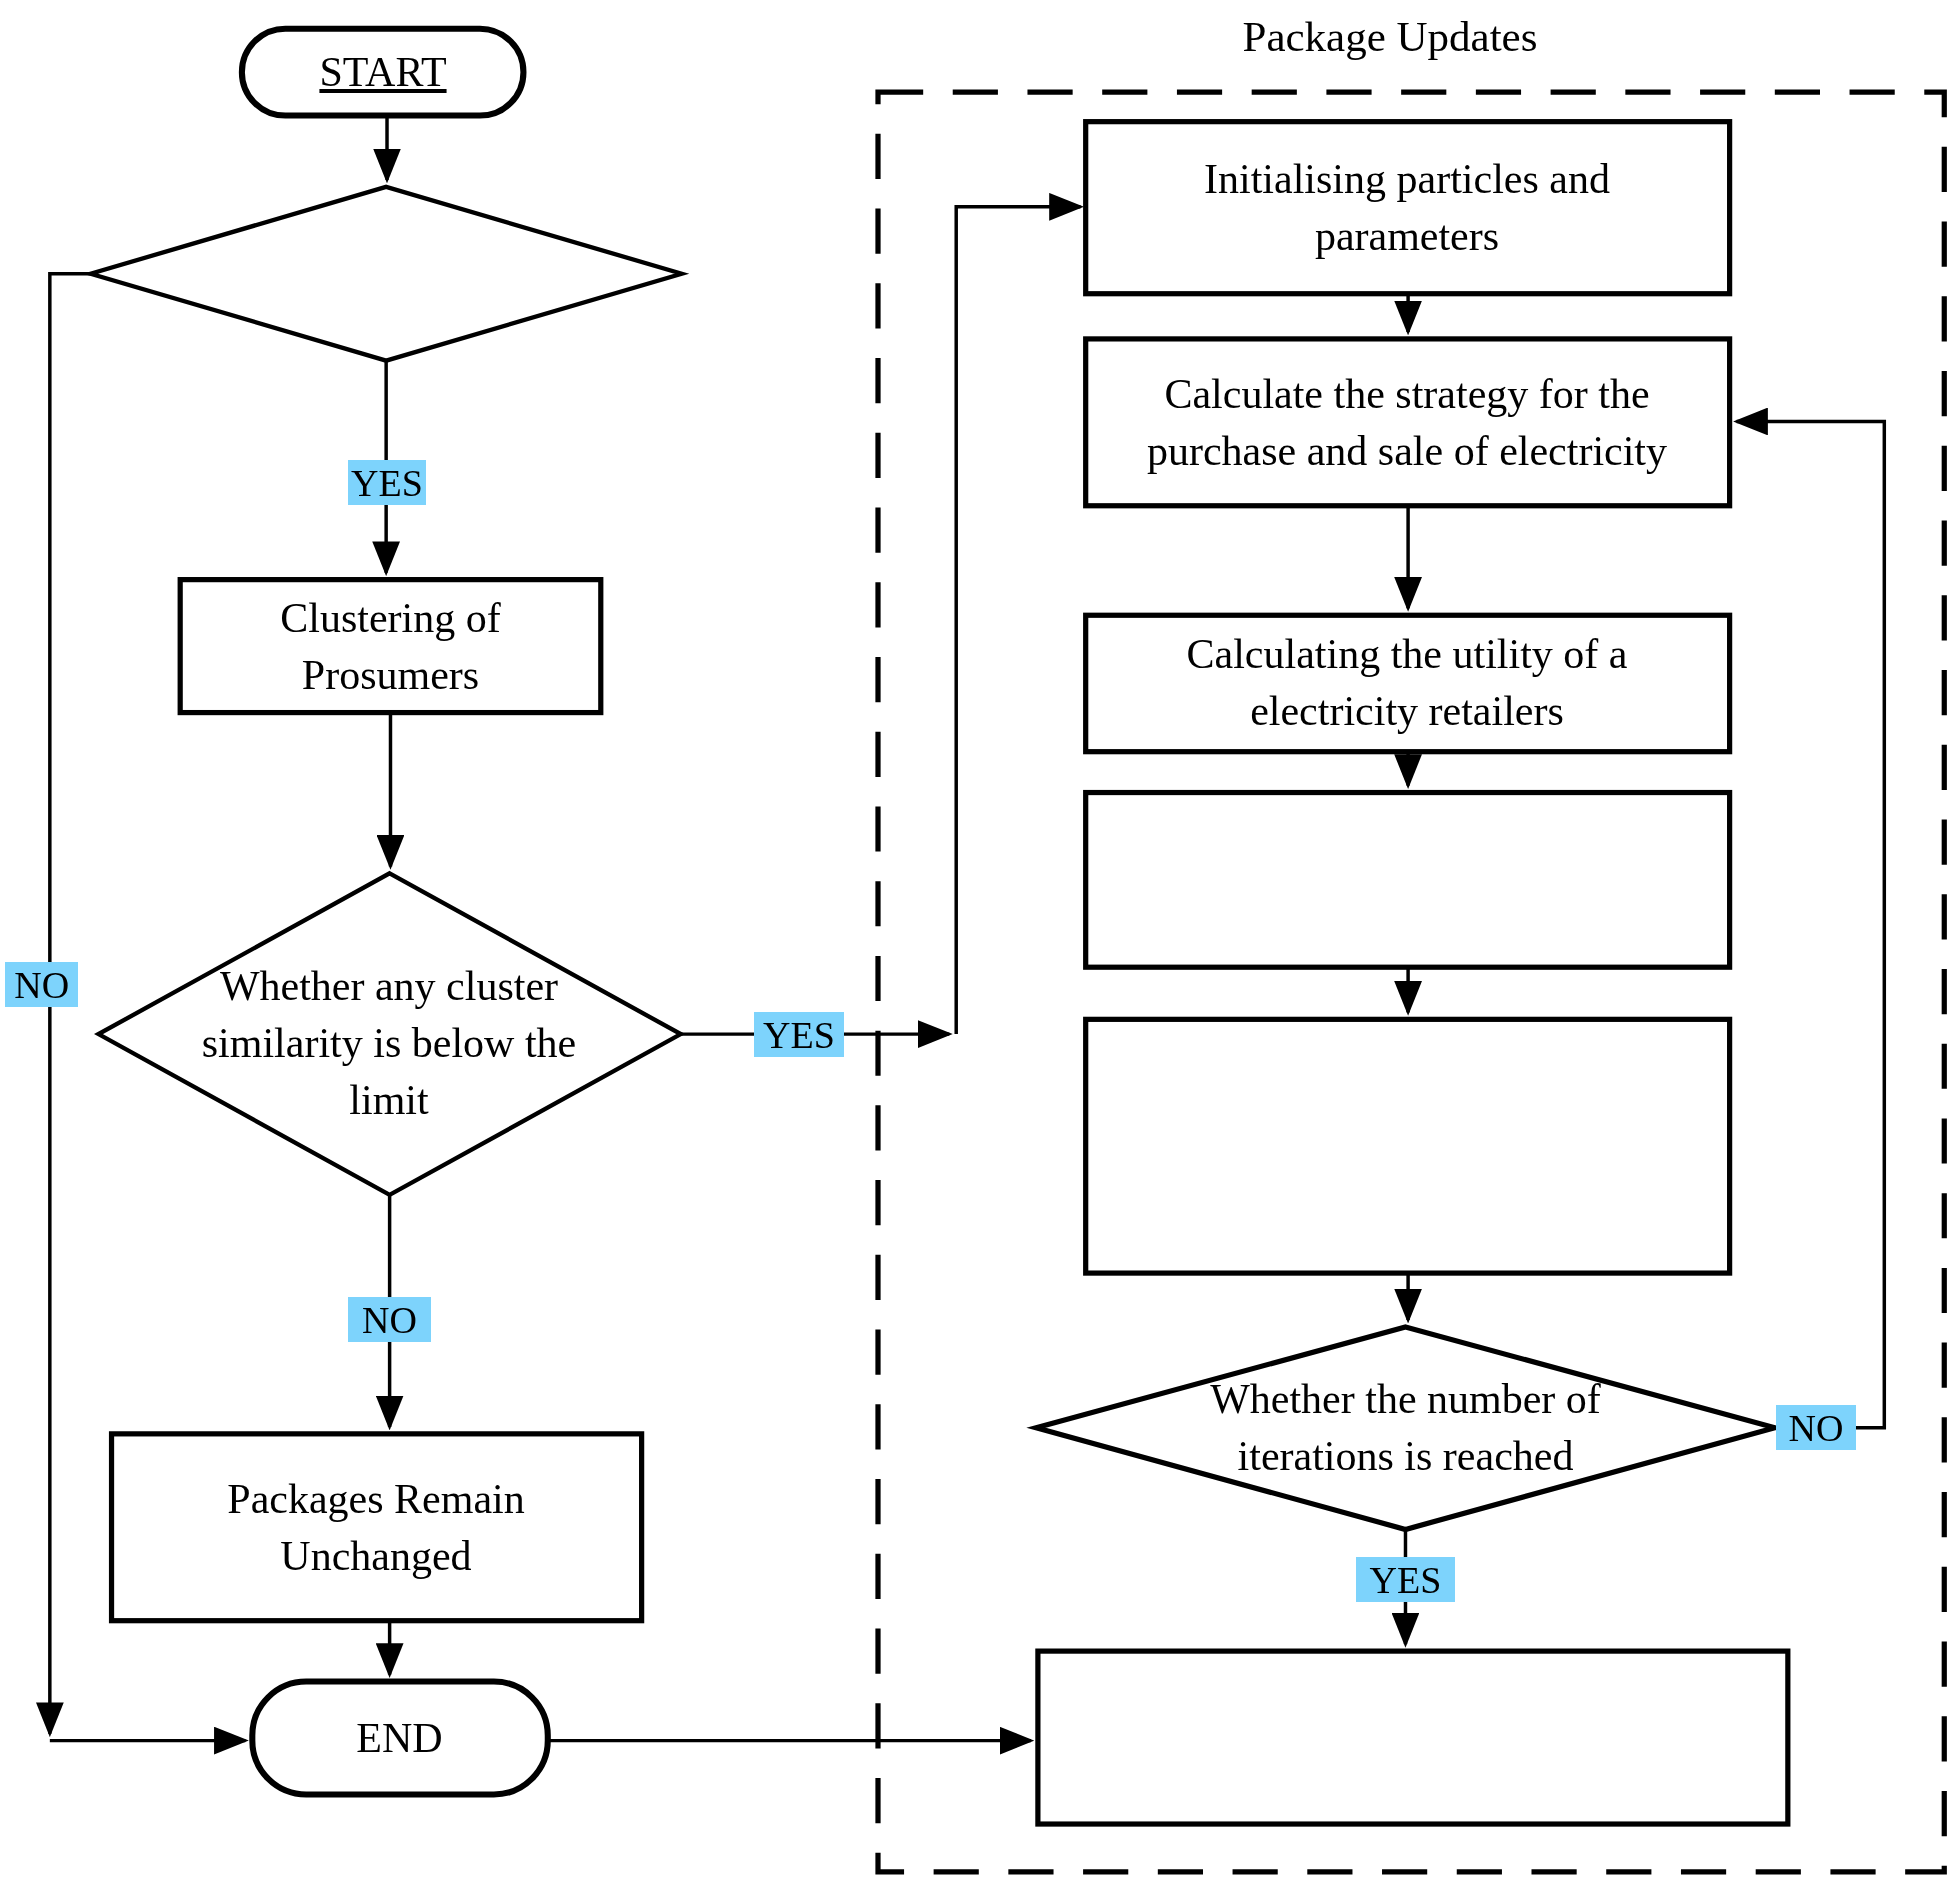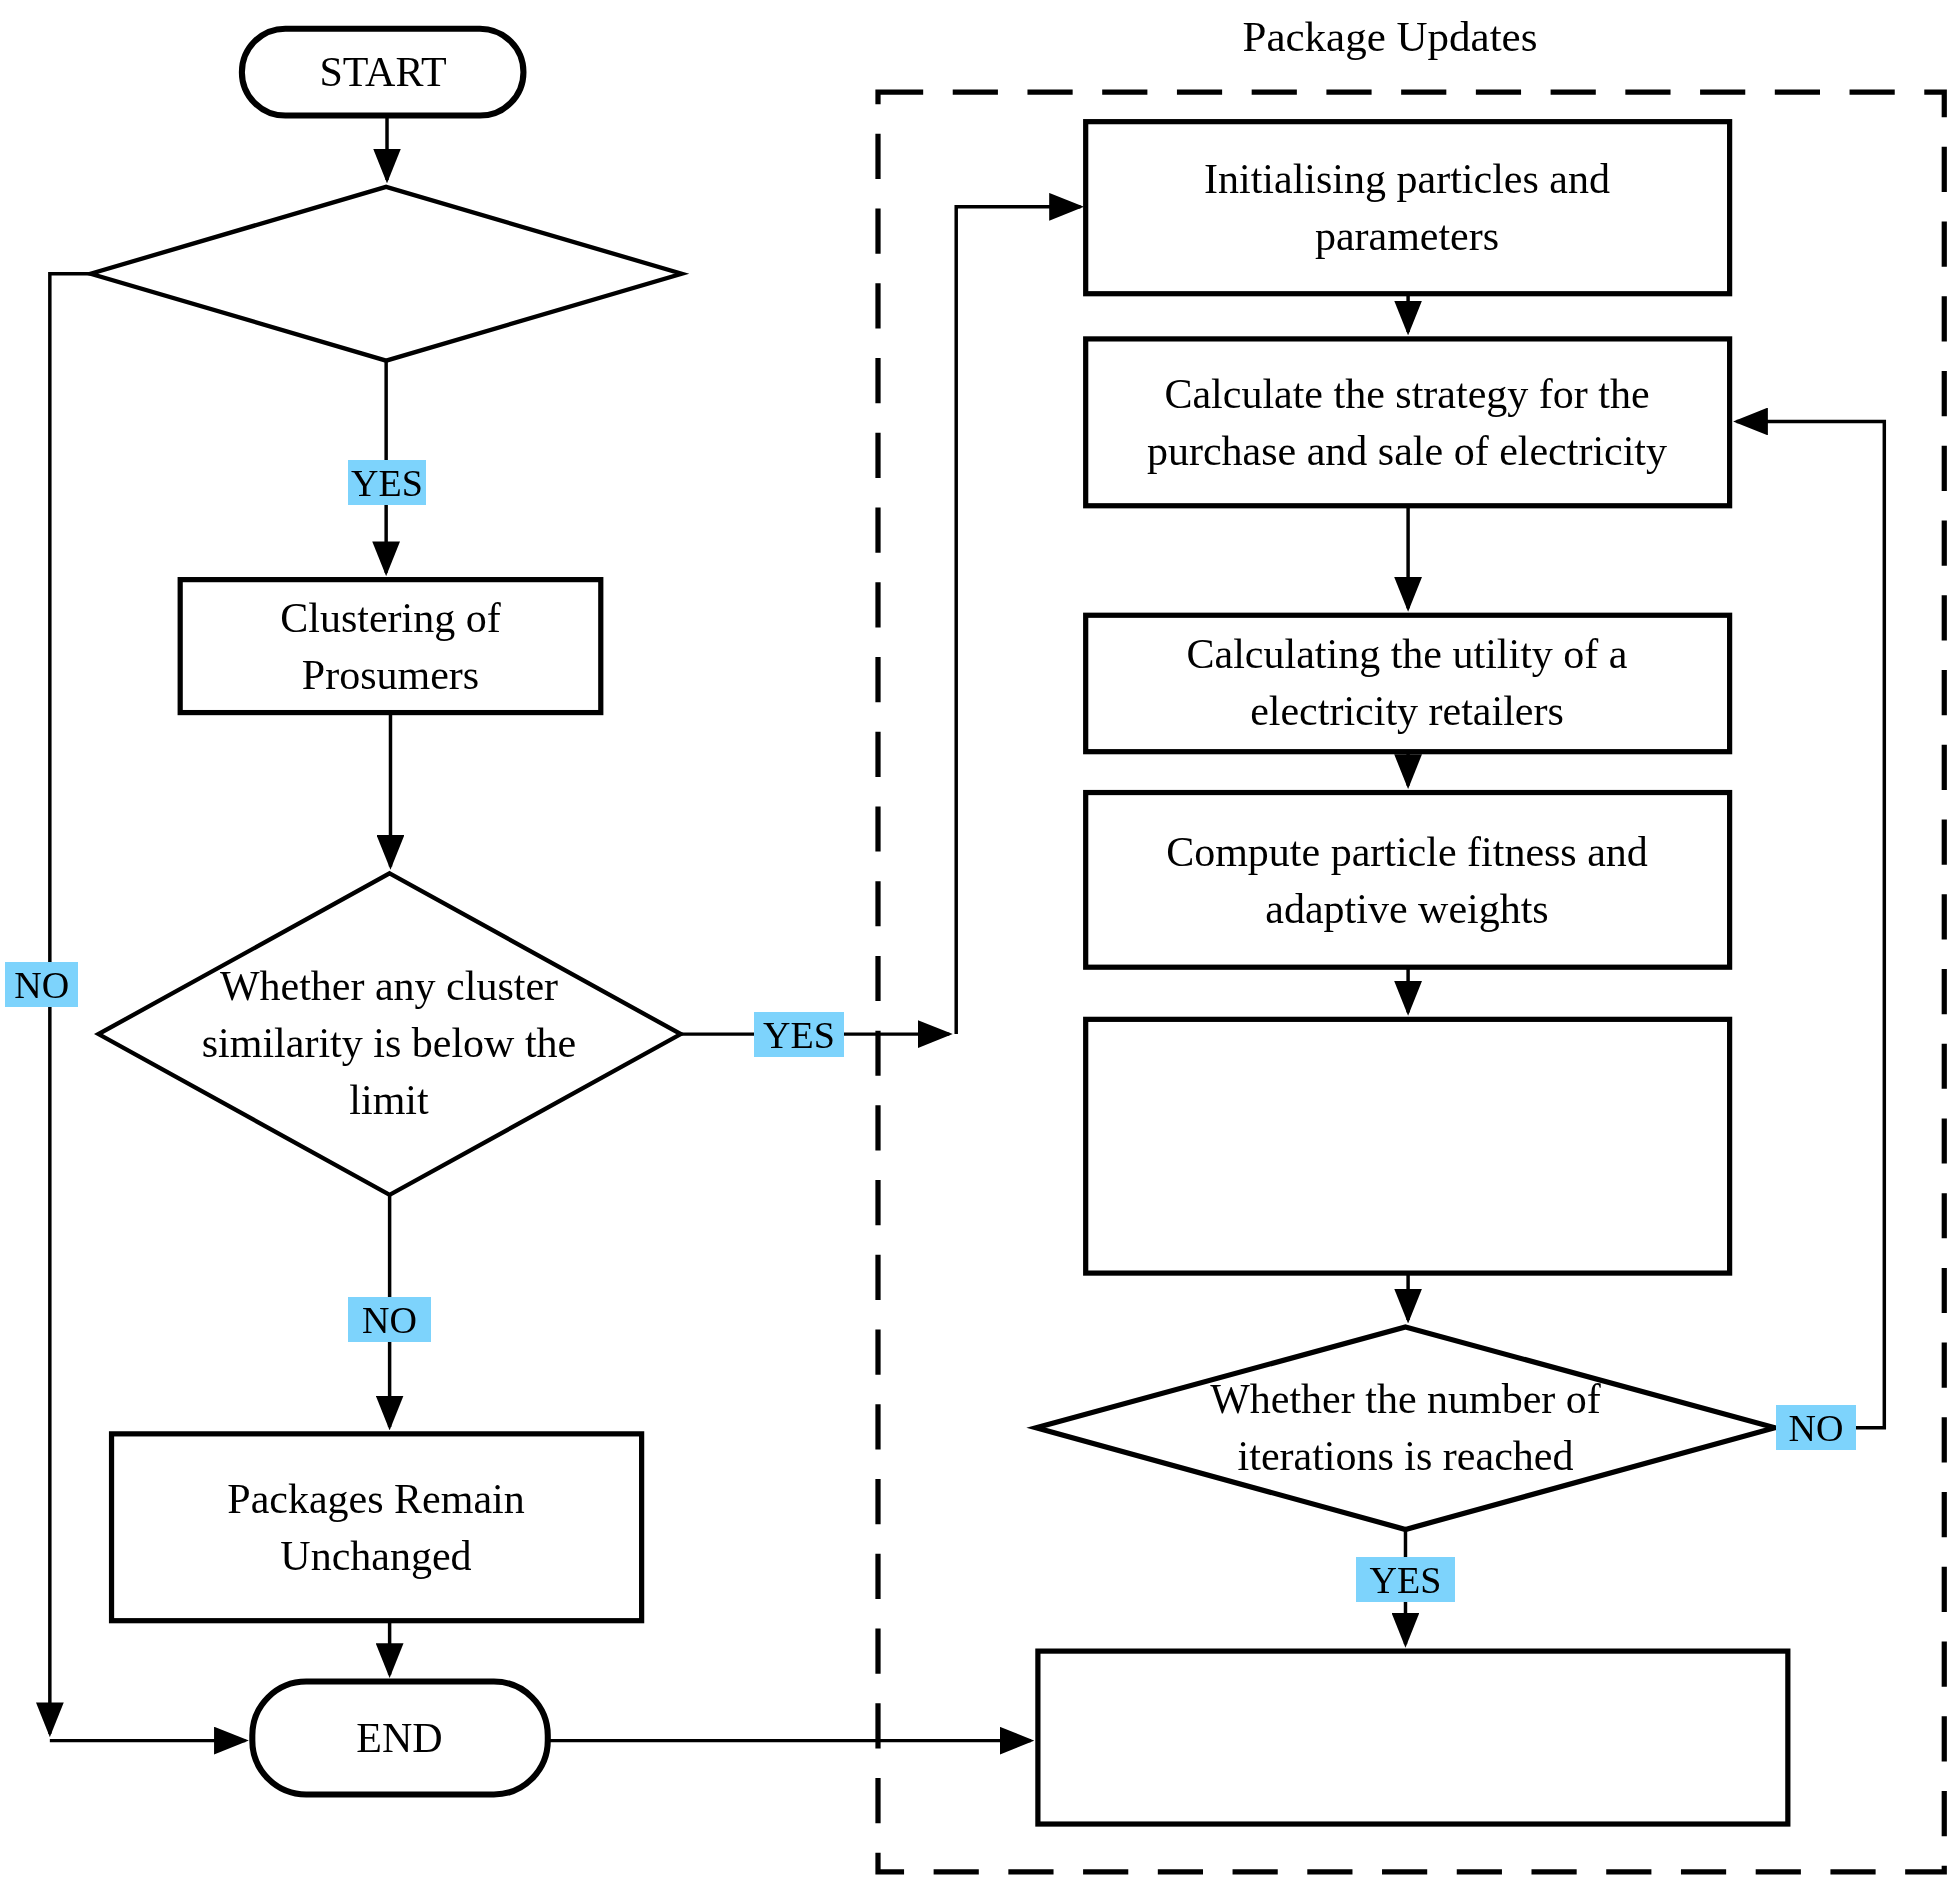--- a/index.html
+++ b/index.html
@@ -71,21 +71,21 @@
     <rect x="1249" y="390" width="741" height="192" fill="#ffffff" stroke="#000000" stroke-width="6"></rect>
     <rect x="1249" y="708" width="741" height="157" fill="#ffffff" stroke="#000000" stroke-width="6"></rect>
     <rect x="1249" y="912" width="741" height="201" fill="#ffffff" stroke="#000000" stroke-width="6"></rect>
     <rect x="1249" y="1173" width="741" height="292" fill="#ffffff" stroke="#000000" stroke-width="6"></rect>
     <polygon points="1617,1527 2042,1643 1617,1760 1192,1643" fill="#ffffff" stroke="#000000" stroke-width="6"></polygon>
     <rect x="1194" y="1900" width="863" height="199" fill="#ffffff" stroke="#000000" stroke-width="6"></rect>
   </svg>
 
   <div class="lbl title" style="left:1199px; top:7px;  width:382px; height:59px;">Package Updates</div>
 
-  <div class="lbl" style="left:242px; top:29px; width:282px; height:87px;">START</div>
+  <div class="lbl" style="left:242px; top:29px; width:282px; height:87px;text-decoration:underline;">START</div>
 
 
   <div class="lbl small" style="left:348px; top:460px; width:78px; height:45px;">YES</div>
 
   <div class="lbl small" style="left:5.2px; top:962px; width:73px; height:45px;">NO</div>
 
   <div class="lbl" style="left:180px; top:580px; width:421px; height:133px;">Clustering of
 Prosumers</div>
 
   <div class="lbl" style="left:98px; top:882px; width:582px; height:322px;">Whether any cluster
@@ -103,22 +103,20 @@
 
   <div class="lbl" style="left:1085px; top:122px; width:644px; height:172px;text-align:center;">Initialising particles and
 parameters</div>
 
   <div class="lbl" style="left:1085px; top:339px; width:644px; height:167px;">Calculate the strategy for the
 purchase and sale of electricity</div>
 
   <div class="lbl" style="left:1085px; top:615px; width:644px; height:136px;">Calculating the utility of a
 electricity retailers</div>
 
-  <div class="lbl" style="left:1085px; top:793px; width:644px; height:175px;">Compute particle fitness and
-adaptive weights</div>
 
 
   <div class="lbl" style="left:1036px; top:1327px; width:739px; height:202px;">Whether the number of
 iterations is reached</div>
 
   <div class="lbl small" style="left:1776px; top:1405px; width:80px; height:45px;">NO</div>
 
   <div class="lbl small" style="left:1356px; top:1557px; width:99px; height:45px;">YES</div>
 
 

